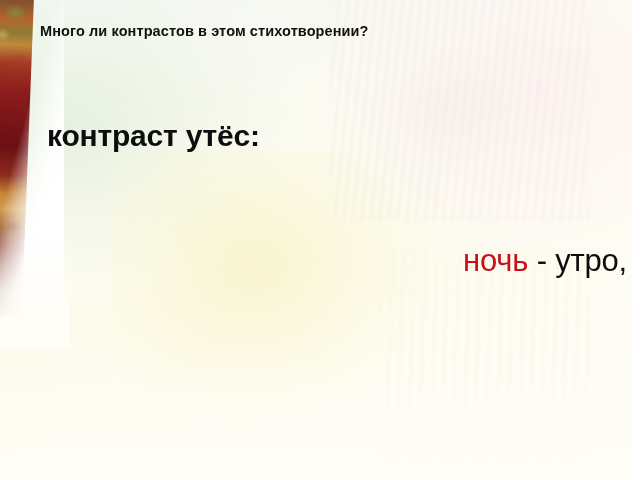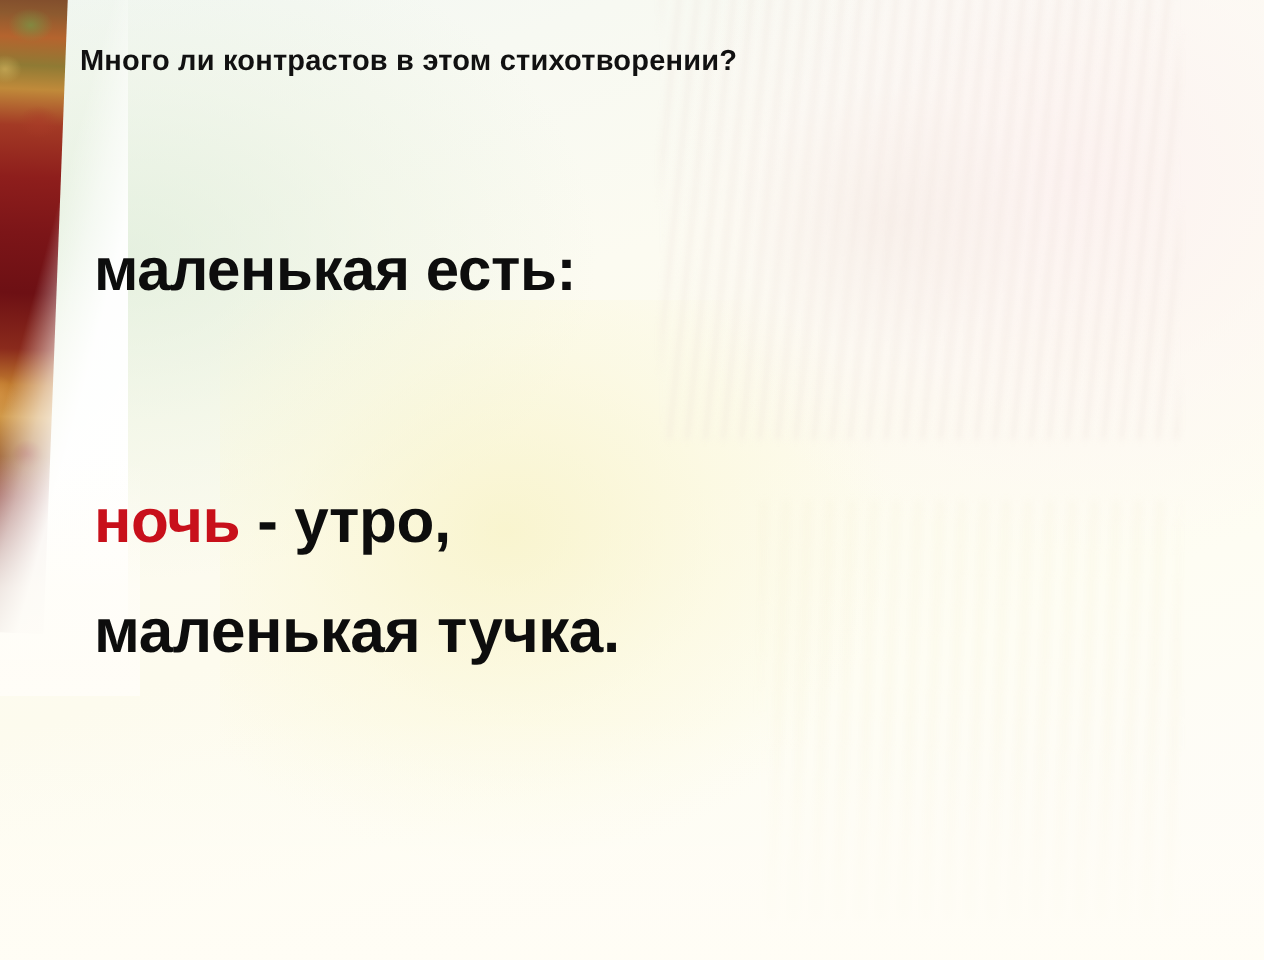--- a/index.html
+++ b/index.html
@@ -217,25 +217,26 @@
   }
 
   .lines {
     position: absolute;
     left: 47px;
     top: 233px;
     width: 580px;
   }
   .line {
     font-size: 31px;
-    font-weight: bold;
+    font-weight: normal;
     color: #0d0d0d;
     line-height: 55px;
     letter-spacing: -0.2px;
     white-space: nowrap;
+    text-align: right;
   }
   .red { color: #c8101b; }
   .blk { color: #0d0d0d; }
 </style>
 </head>
 <body>
 
 <div id="slide">
 
   <div class="bg-base"></div>
@@ -247,20 +248,19 @@
   <div class="bg-bottomfade"></div>
 
   <div class="deco-strip">
     <div class="deco-img"></div>
   </div>
   <div class="deco-feather"></div>
   <div class="deco-feather-bottom"></div>
 
   <div class="title">Много ли контрастов в этом стихотворении?</div>
 
-  <div class="lead">маленькая есть:</div>
+  <div class="lead">контраст утёс:</div>
 
   <div class="lines">
     <div class="line"><span class="red">ночь</span><span class="blk"> - утро,</span></div>
-    <div class="line"><span class="blk">маленькая тучка.</span></div>
   </div>
 
 </div>
 
 </body></html>

